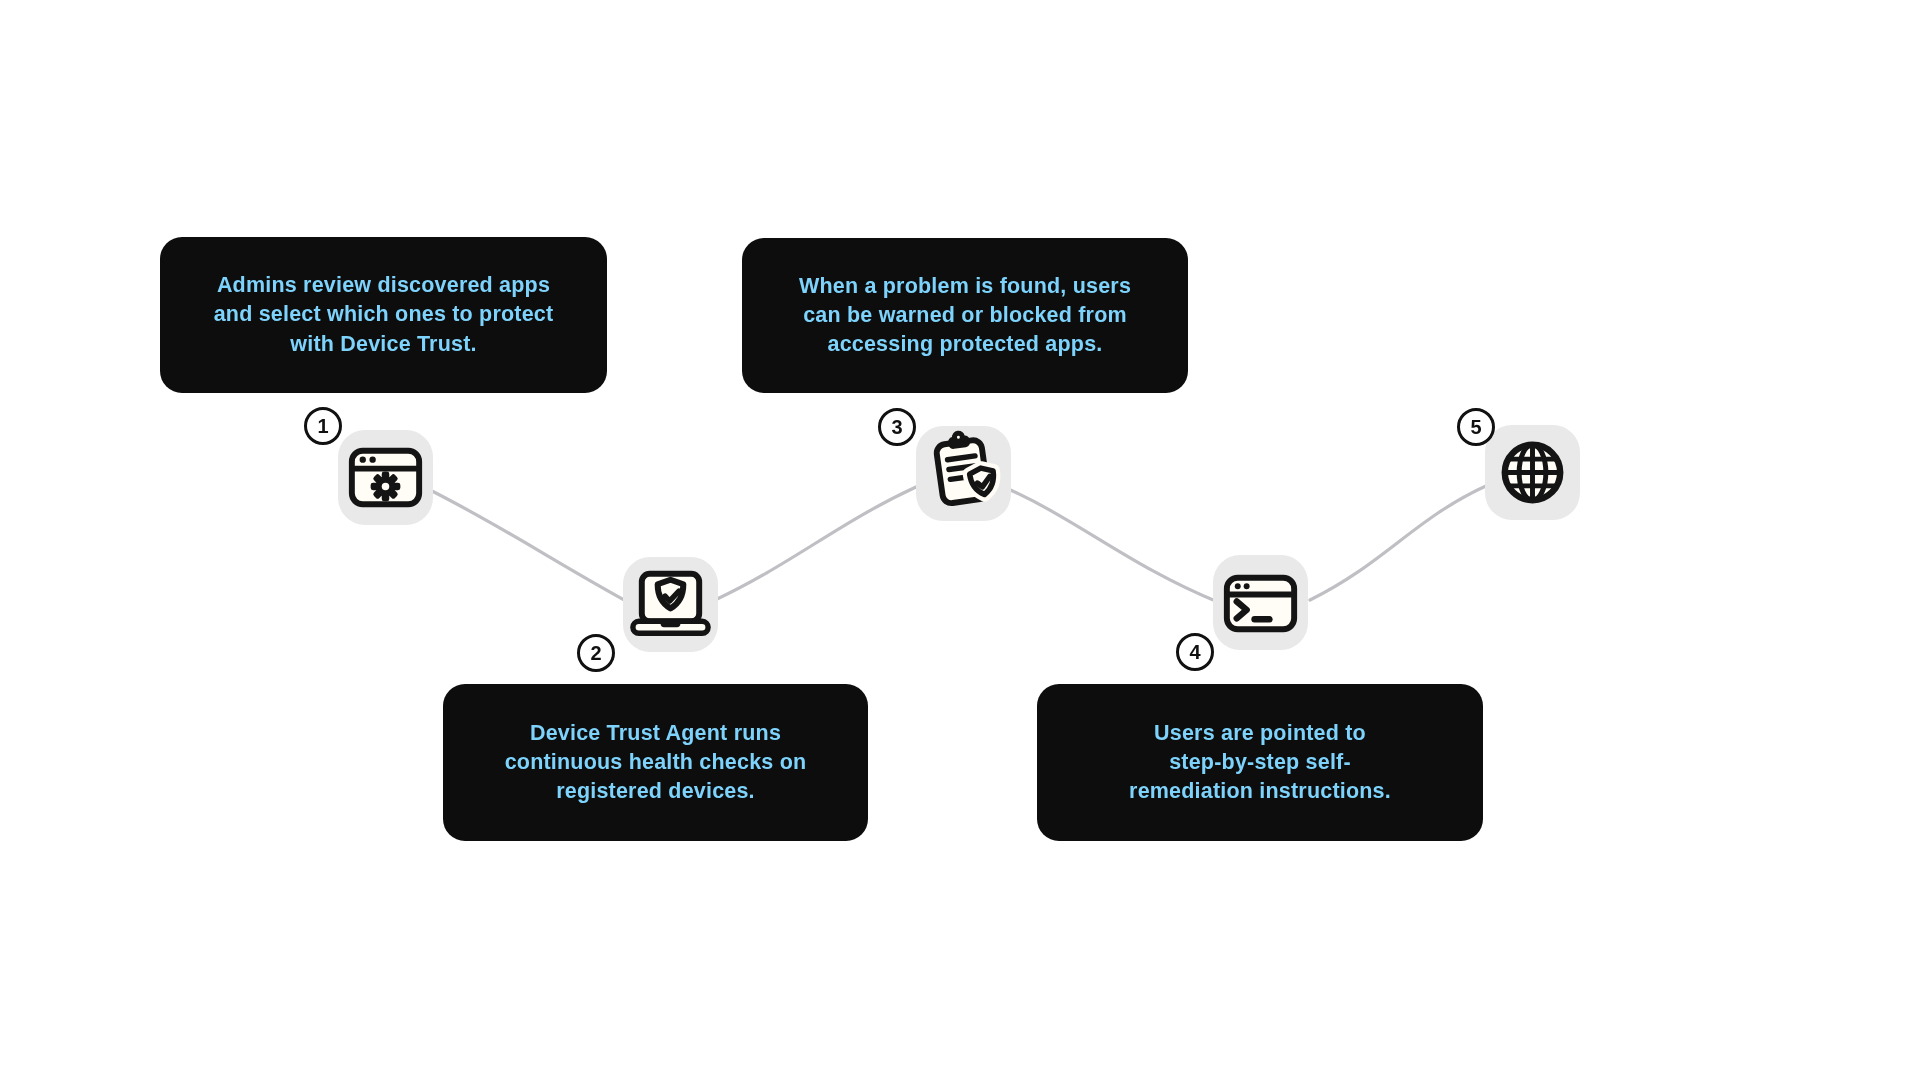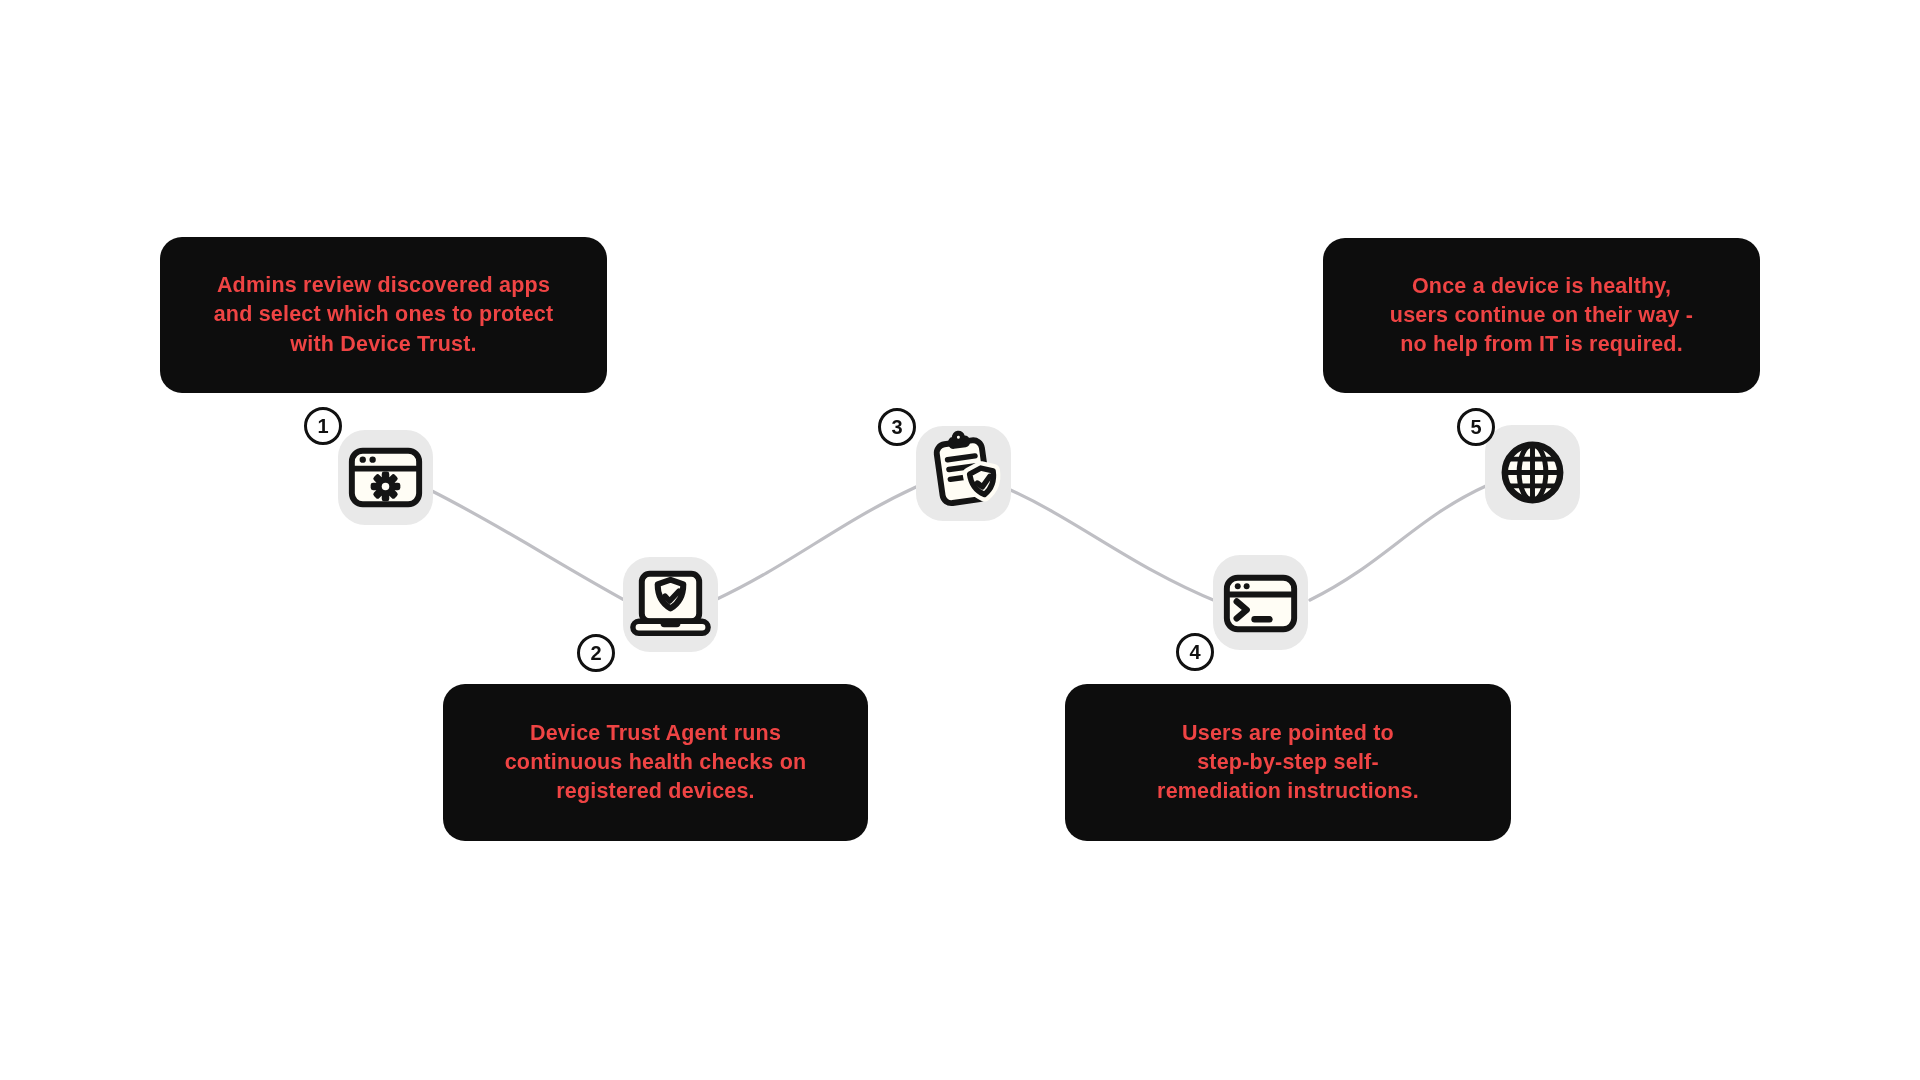--- a/index.html
+++ b/index.html
@@ -3,29 +3,29 @@
 <meta charset="utf-8">
 <style>
   html,body{margin:0;padding:0;background:#ffffff;}
   .canvas{
     position:relative;width:1920px;height:1080px;background:#ffffff;
     font-family:"Liberation Sans", sans-serif;overflow:hidden;
   }
   .connectors{position:absolute;left:0;top:0;width:1920px;height:1080px;z-index:1;}
   .connectors path{fill:none;stroke:#bfbfc4;stroke-width:3.2;stroke-linecap:round;}
   .card{
-    position:absolute;z-index:2;background:#0d0d0d;border-radius:22px;color:#ef4444;
+    position:absolute;z-index:2;background:#0d0d0d;border-radius:22px;color:#7dd3fc;
     display:flex;align-items:center;justify-content:center;text-align:center;
     font-weight:600;font-size:21.5px;line-height:1.36;letter-spacing:.2px;
   }
   .card-text{white-space:pre-line;padding:0 8px;}
   .c1{left:160px;top:237px;width:447px;height:156px;}
   .c2{left:443px;top:684px;width:425px;height:157px;}
   .c3{left:742px;top:238px;width:446px;height:155px;}
-  .c4{left:1037px;top:684px;width:446px;height:157px;margin-left:28px;}
+  .c4{left:1037px;top:684px;width:446px;height:157px;}
   .c5{left:1323px;top:238px;width:437px;height:155px;}
   .tile{
     position:absolute;z-index:2;width:95px;height:95px;background:#e9e9e9;border-radius:27px;
     display:flex;align-items:center;justify-content:center;
   }
   .t1{left:338px;top:430px;}
   .t2{left:623px;top:557px;}
   .t3{left:916px;top:426px;}
   .t4{left:1213px;top:555px;}
   .t5{left:1485px;top:425px;}
@@ -56,29 +56,29 @@
   <div class="card c1">
     <div class="card-text">Admins review discovered apps
 and select which ones to protect
 with Device Trust.</div>
   </div>
   <div class="card c2">
     <div class="card-text">Device Trust Agent runs
 continuous health checks on
 registered devices.</div>
   </div>
+  <div class="card c3">
+    <div class="card-text">When a problem is found, users
+can be warned or blocked from
+accessing protected apps.</div>
+  </div>
   <div class="card c4">
     <div class="card-text">Users are pointed to
 step-by-step self-
 remediation instructions.</div>
-  </div>
-  <div class="card c5">
-    <div class="card-text">Once a device is healthy,
-users continue on their way -
-no help from IT is required.</div>
   </div>
 
   <div class="tile t1">
     <svg viewBox="0 0 96 96" aria-label="browser-window-gear-icon">
       <rect x="14" y="21" width="68" height="54" rx="11" fill="#fffdf5" stroke="#141414" stroke-width="6"></rect>
       <line x1="14" y1="39" x2="82" y2="39" stroke="#141414" stroke-width="6"></line>
       <circle cx="25" cy="30" r="3.2" fill="#141414"></circle>
       <circle cx="35" cy="30" r="3.2" fill="#141414"></circle>
       <g fill="#141414">
         <rect x="44.2" y="42" width="7.6" height="30" rx="2.4"></rect>

